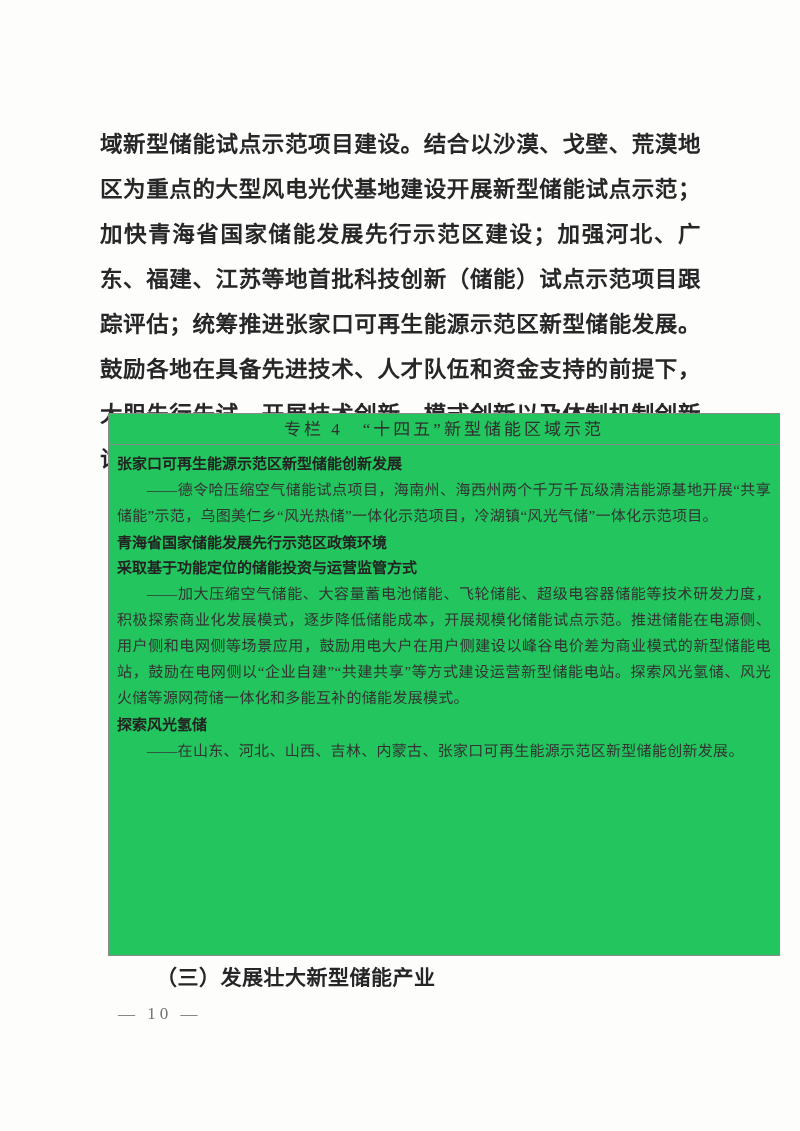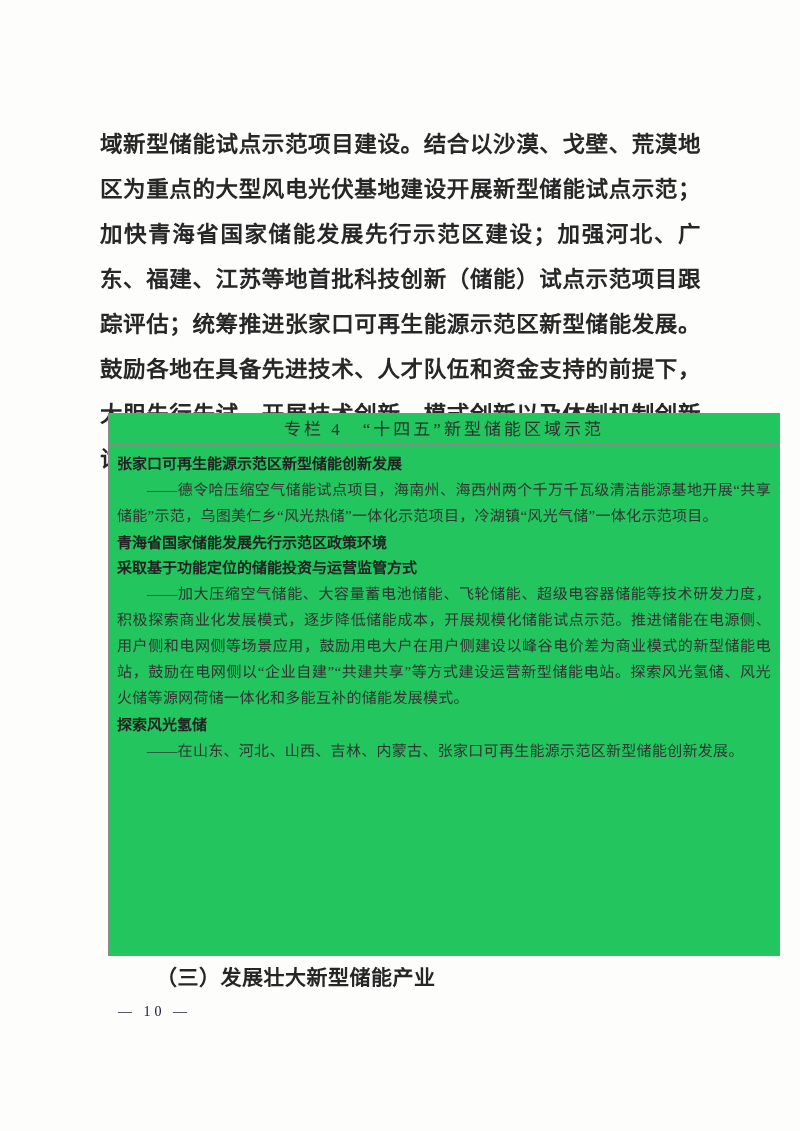--- a/index.html
+++ b/index.html
@@ -90,23 +90,23 @@
     line-height: 32px;
     letter-spacing: 0.5px;
     color: #262626;
   }
   
   .page-num {
     position: absolute;
     left: 118px;
     top: 1004px;
     font-family: "Liberation Serif", "DejaVu Serif", serif;
-    font-size: 14px;
+    font-size: 17px;
     letter-spacing: 4px;
-    color: #0f172a;
+    color: #737373;
   }
 </style>
 </head>
 <body>
 
 <div class="page">
 
   <p class="body-text">域新型储能试点示范项目建设。结合以沙漠、戈壁、荒漠地区为重点的大型风电光伏基地建设开展新型储能试点示范；加快青海省国家储能发展先行示范区建设；加强河北、广东、福建、江苏等地首批科技创新（储能）试点示范项目跟踪评估；统筹推进张家口可再生能源示范区新型储能发展。鼓励各地在具备先进技术、人才队伍和资金支持的前提下，大胆先行先试，开展技术创新、模式创新以及体制机制创新试点示范和应用。</p>
 
   <div class="box">

